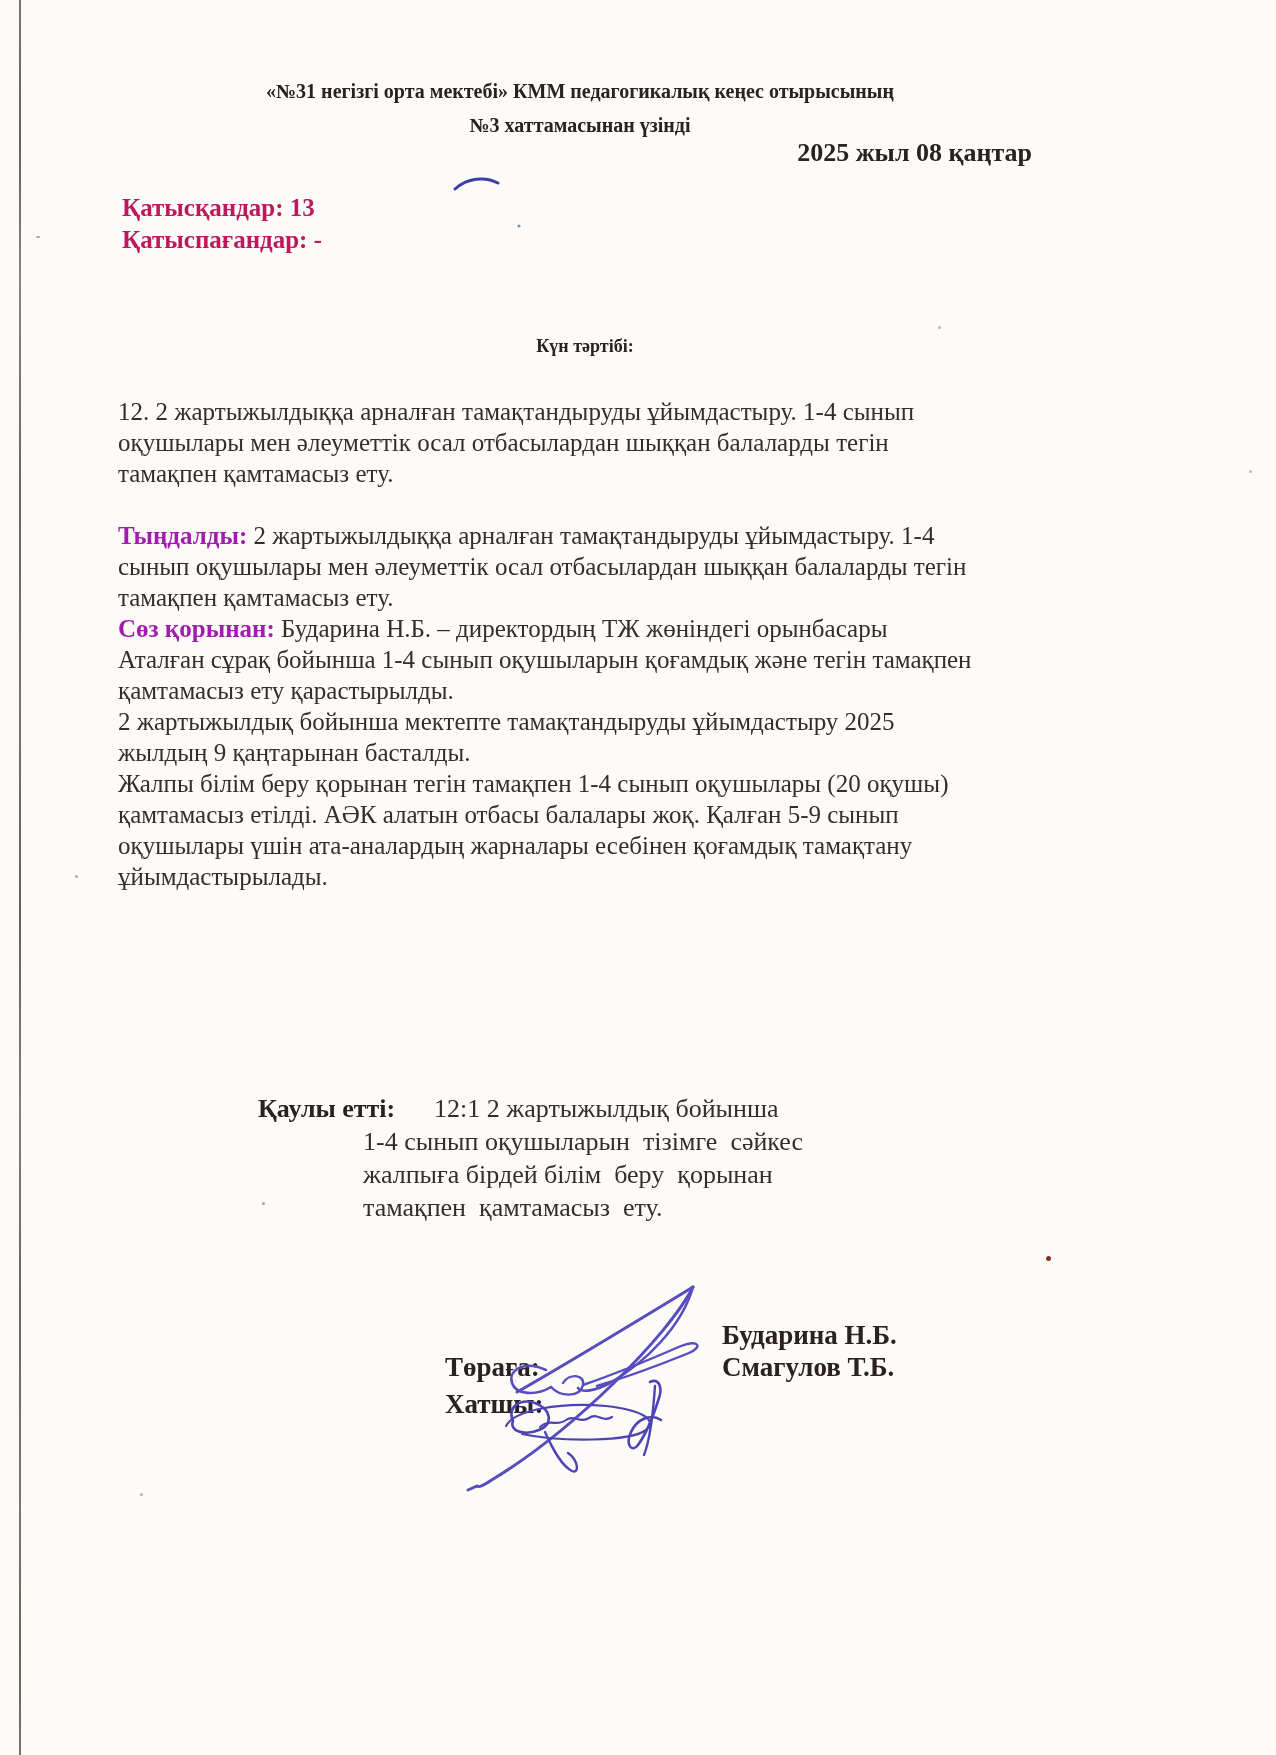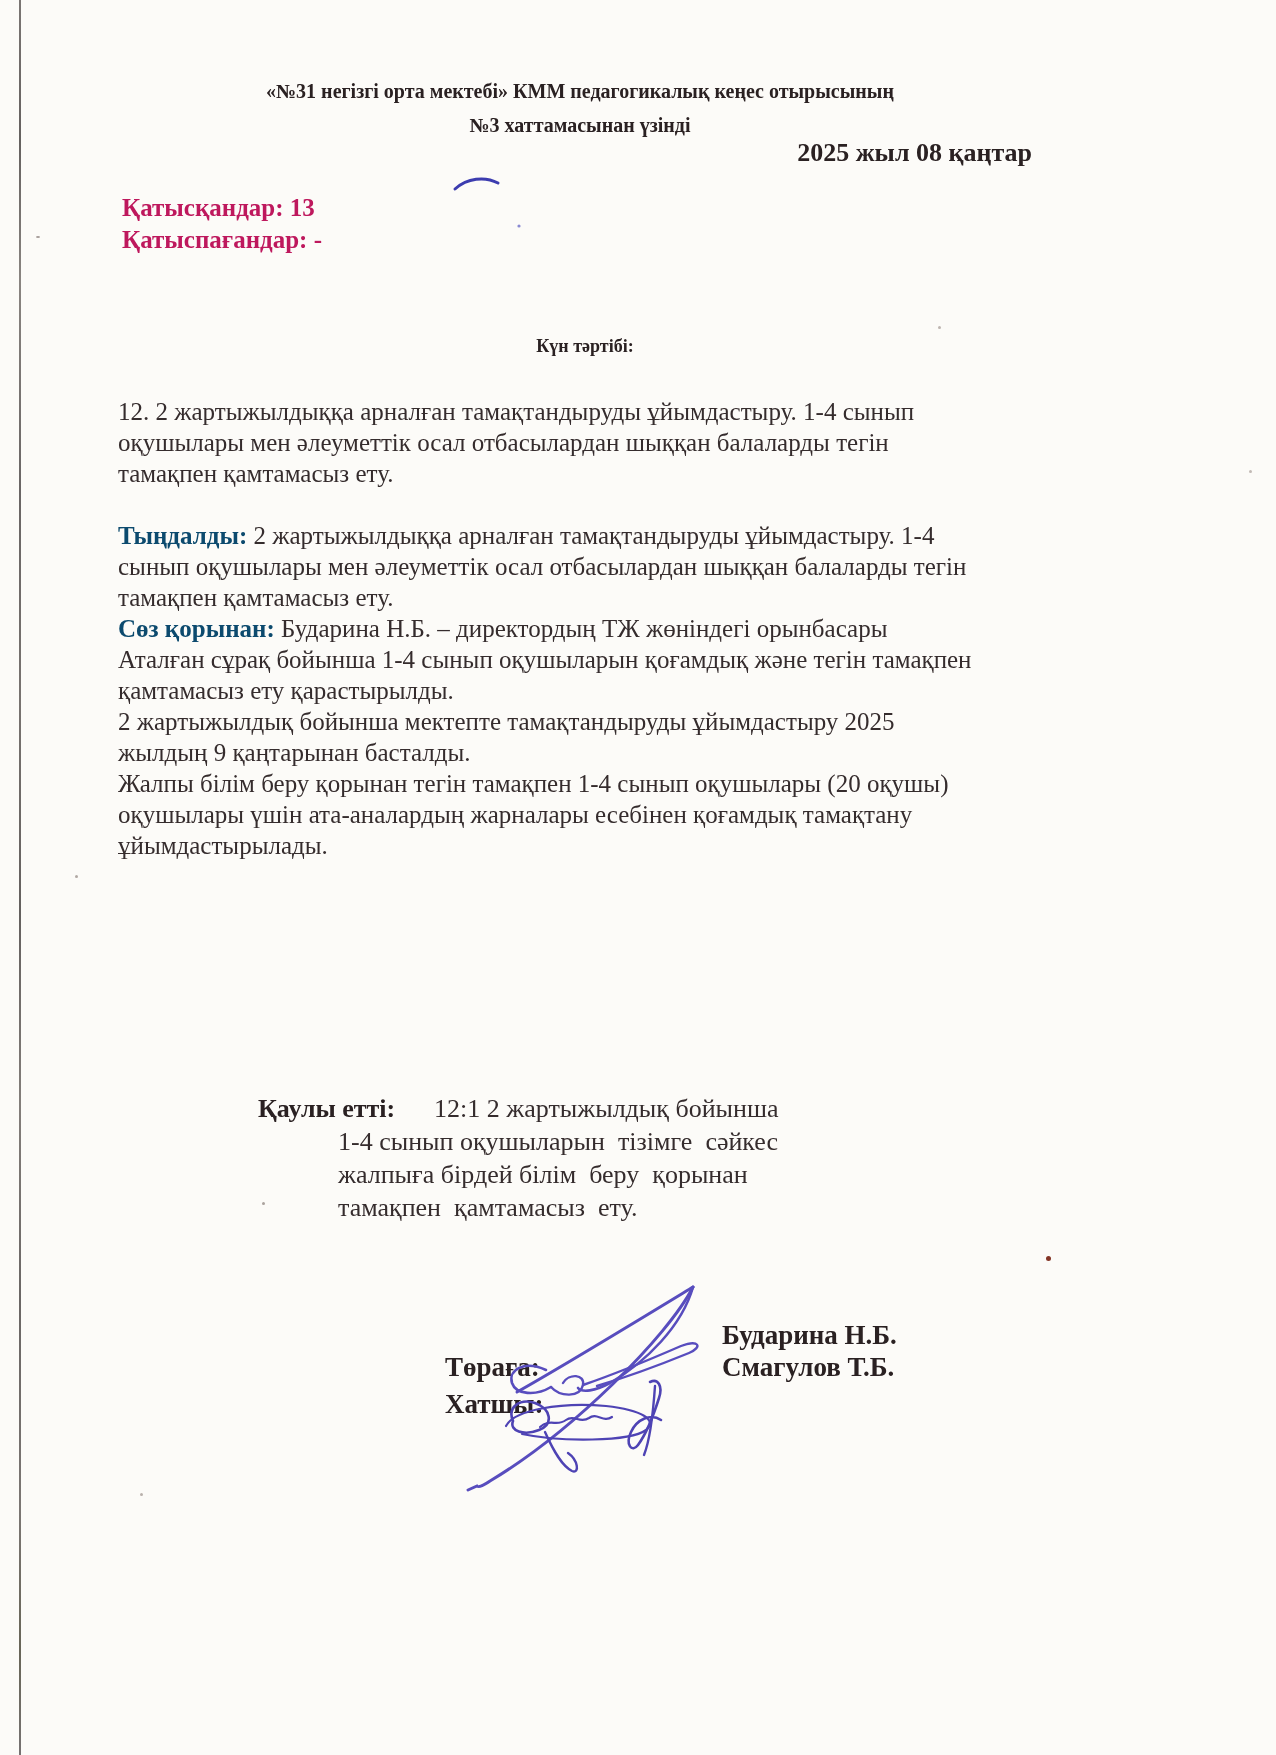--- a/index.html
+++ b/index.html
@@ -7,34 +7,34 @@
   .page{
     position:relative;
     width:1276px;height:1755px;
     background:#fcfbf8;
     overflow:hidden;
     font-family:"Liberation Serif","DejaVu Serif",serif;
     color:#352c2d;
   }
   .abs{position:absolute;}
   .line{white-space:pre;line-height:31px;font-size:25px;}
-  .b{font-weight:bold;color:#0c4a6e;font-family:Liberation Serif, serif;}
+  .b{font-weight:bold;color:#a21caf;font-family:Liberation Serif, serif;}
   
   .title-block{left:60px;top:74px;width:1040px;text-align:center;}
   .title-block .t{font-size:20px;font-weight:bold;color:#2a2122;line-height:34px;white-space:pre;}
   .date-line{left:60px;top:138px;width:972px;text-align:right;font-size:26px;font-weight:bold;color:#2a2122;white-space:pre;}
   .attendees{left:122px;top:192px;}
   .attendees .line{font-weight:bold;color:#be185d;line-height:32px;}
   .agenda-head{left:60px;top:336px;width:1050px;text-align:center;font-size:18px;font-weight:bold;color:#2a2122;white-space:pre;}
   .bodytext{left:118px;top:396px;}
   .gap{height:31px;}
   
   .resolution{left:258px;top:1092px;font-size:26px;line-height:33px;}
   .res-lead{display:inline-block;width:176px;font-weight:bold;color:#2a2122;white-space:pre;}
-  .res-cont{margin-left:80px;white-space:pre;}
+  .res-cont{margin-left:105px;white-space:pre;}
   
   .sigrow{left:445px;font-size:27px;font-weight:bold;color:#2a2122;white-space:pre;}
   .signame{left:722px;}
   
   .scanline{
     left:19px;top:0;width:2px;height:1755px;
     background:linear-gradient(to bottom,
       #5a5452 0%, #3f3a39 8%, #6d6763 16%, #454040 28%, #57514e 40%,
       #3e3938 52%, #655f5b 63%, #464140 74%, #5b5552 86%, #434030 94%, #555050 100%);
     opacity:.8;
@@ -74,20 +74,21 @@
     <div class="gap"></div>
     <div class="line"><span class="b">Тыңдалды:</span><span> 2 жартыжылдыққа арналған тамақтандыруды ұйымдастыру. 1-4</span></div>
     <div class="line">сынып оқушылары мен әлеуметтік осал отбасылардан шыққан балаларды тегін</div>
     <div class="line">тамақпен қамтамасыз ету.</div>
     <div class="line"><span class="b">Сөз қорынан:</span><span> Бударина Н.Б. – директордың ТЖ жөніндегі орынбасары</span></div>
     <div class="line">Аталған сұрақ бойынша 1-4 сынып оқушыларын қоғамдық және тегін тамақпен</div>
     <div class="line">қамтамасыз ету қарастырылды.</div>
     <div class="line">2 жартыжылдық бойынша мектепте тамақтандыруды ұйымдастыру 2025</div>
     <div class="line">жылдың 9 қаңтарынан басталды.</div>
     <div class="line">Жалпы білім беру қорынан тегін тамақпен 1-4 сынып оқушылары (20 оқушы)</div>
+    <div class="line">қамтамасыз етілді. АӘК алатын отбасы балалары жоқ. Қалған 5-9 сынып</div>
     <div class="line">оқушылары үшін ата-аналардың жарналары есебінен қоғамдық тамақтану</div>
     <div class="line">ұйымдастырылады.</div>
   </div>
 
   <div class="abs resolution">
     <div><span class="res-lead">Қаулы етті:</span><span style="white-space:pre;">12:1 2 жартыжылдық бойынша</span></div>
     <div class="res-cont">1-4 сынып оқушыларын  тізімге  сәйкес</div>
     <div class="res-cont">жалпыға бірдей білім  беру  қорынан</div>
     <div class="res-cont">тамақпен  қамтамасыз  ету.</div>
   </div>

